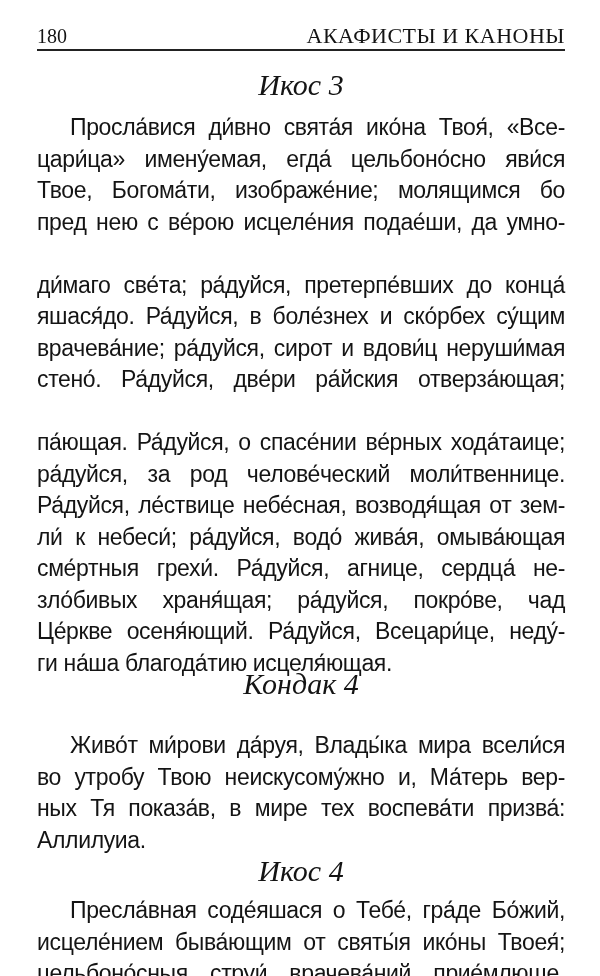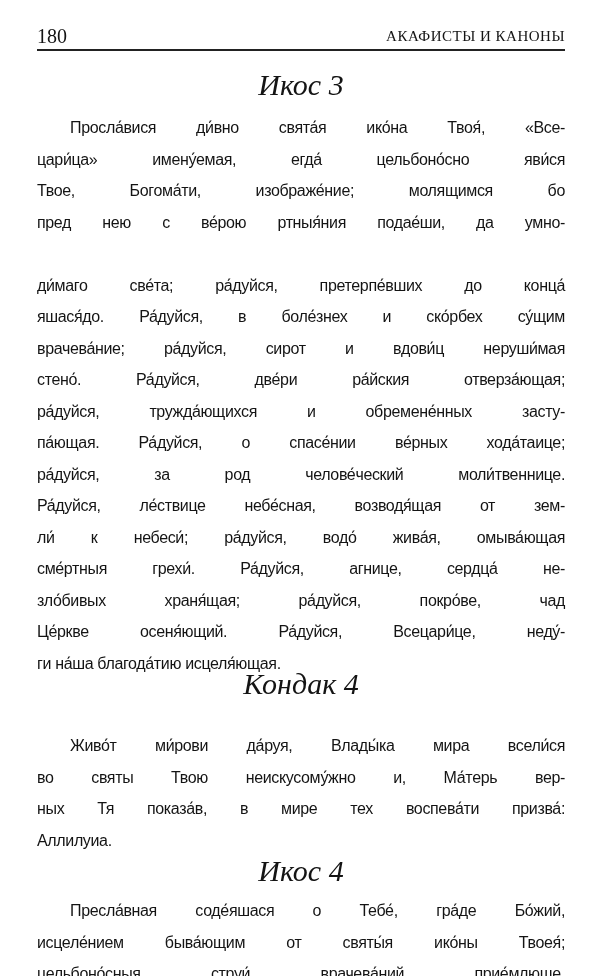--- a/index.html
+++ b/index.html
@@ -3,29 +3,29 @@
 <meta charset="utf-8">
 <style>
   html, body { margin: 0; padding: 0; background: #ffffff; }
   body { width: 600px; height: 976px; position: relative; overflow: hidden; color: #141414; }
   .page { position: absolute; left: 0; top: 0; width: 600px; height: 976px; border-radius: 26px; }
   .running-head {
     position: absolute; left: 37px; top: 24px; width: 528px; height: 24px;
     font-family: "Liberation Serif", serif; font-size: 20px; line-height: 24px;
   }
   .page-number { position: absolute; left: 0; top: 0; }
-  .section-title { position: absolute; right: 0; top: 0; letter-spacing: 0.5px; font-size: 15px; margin-left: 16px; }
+  .section-title { position: absolute; right: 0; top: 0; letter-spacing: 0.5px; font-size: 22px; margin-left: 16px; }
   .rule { position: absolute; left: 37px; top: 49px; width: 528px; height: 2px; background: #222; }
   .heading {
     position: absolute; left: 37px; width: 528px; text-align: center;
     font-family: "Liberation Serif", serif; font-style: italic; font-size: 30px; line-height: 30px;
   }
   .line {
     position: absolute; left: 37px; width: 528px; height: 31px;
-    font-family: "Liberation Sans", sans-serif; font-size: 16px; line-height: 31px;
+    font-family: "Liberation Sans", sans-serif; font-size: 23px; line-height: 31px;
     text-align: justify; text-align-last: justify; white-space: nowrap;
     word-spacing: 0; letter-spacing: -0.35px;
   }
   .line.first { left: 70px; width: 495px; }
   .line.last { text-align-last: left; }
 </style>
 </head>
 <body>
 
 <div class="page">
@@ -33,38 +33,37 @@
   <div class="running-head">
     <span class="page-number">180</span>
     <span class="section-title">АКАФИСТЫ И КАНОНЫ</span>
   </div>
   <div class="rule"></div>
 
   <div class="heading" style="top:70px">Икос 3</div>
   <div class="line first" style="top:112px">Просла́вися ди́вно свята́я ико́на Твоя́, «Все-</div>
   <div class="line" style="top:143.5px">цари́ца» имену́емая, егда́ цельбоно́сно яви́ся</div>
   <div class="line" style="top:175px">Твое, Богома́ти, изображе́ние; молящимся бо</div>
-  <div class="line" style="top:206.5px">пред нею с ве́рою ртныя́ния подае́ши, да умно-</div>
+  <div class="line" style="top:206.5px">пред нею с ве́рою исцеле́ния подае́ши, да умно-</div>
   <div class="line" style="top:269.5px">ди́маго све́та; ра́дуйся, претерпе́вших до конца́</div>
   <div class="line" style="top:301px">яшася́до. Ра́дуйся, в боле́знех и ско́рбех су́щим</div>
   <div class="line" style="top:332.5px">врачева́ние; ра́дуйся, сирот и вдови́ц неруши́мая</div>
   <div class="line" style="top:364px">стено́. Ра́дуйся, две́ри ра́йския отверза́ющая;</div>
-  <div class="line" style="top:395.5px">ра́дуйся, тружда́ющихся и обремене́нных засту-</div>
   <div class="line" style="top:458.5px">ра́дуйся, за род челове́ческий моли́твеннице.</div>
   <div class="line" style="top:427px">па́ющая. Ра́дуйся, о спасе́нии ве́рных хода́таице;</div>
   <div class="line" style="top:490px">Ра́дуйся, ле́ствице небе́сная, возводя́щая от зем-</div>
   <div class="line" style="top:521.5px">ли́ к небеси́; ра́дуйся, водо́ жива́я, омыва́ющая</div>
   <div class="line" style="top:553px">сме́ртныя грехи́. Ра́дуйся, агнице, сердца́ не-</div>
   <div class="line" style="top:584.5px">зло́бивых храня́щая; ра́дуйся, покро́ве, чад</div>
   <div class="line" style="top:616px">Це́ркве осеня́ющий. Ра́дуйся, Всецари́це, неду́-</div>
   <div class="line last" style="top:647.5px">ги на́ша благода́тию исцеля́ющая.</div>
 
   <div class="heading" style="top:669px">Кондак 4</div>
   <div class="line first" style="top:730px">Живо́т ми́рови да́руя, Влады́ка мира всели́ся</div>
-  <div class="line" style="top:761.5px">во святы Твою неискусому́жно и, Ма́терь вер-</div>
+  <div class="line" style="top:761.5px">во утробу Твою неискусому́жно и, Ма́терь вер-</div>
   <div class="line" style="top:793px">ных Тя показа́в, в мире тех воспева́ти призва́:</div>
   <div class="line last" style="top:824.5px">Аллилуиа.</div>
 
   <div class="heading" style="top:856px">Икос 4</div>
   <div class="line first" style="top:895px">Пресла́вная соде́яшася о Тебе́, гра́де Бо́жий,</div>
   <div class="line" style="top:926.5px">исцеле́нием быва́ющим от святы́я ико́ны Твоея́;</div>
   <div class="line" style="top:958px">цельбоно́сныя струи́ врачева́ний прие́млюще,</div>
 
 </div>
 

